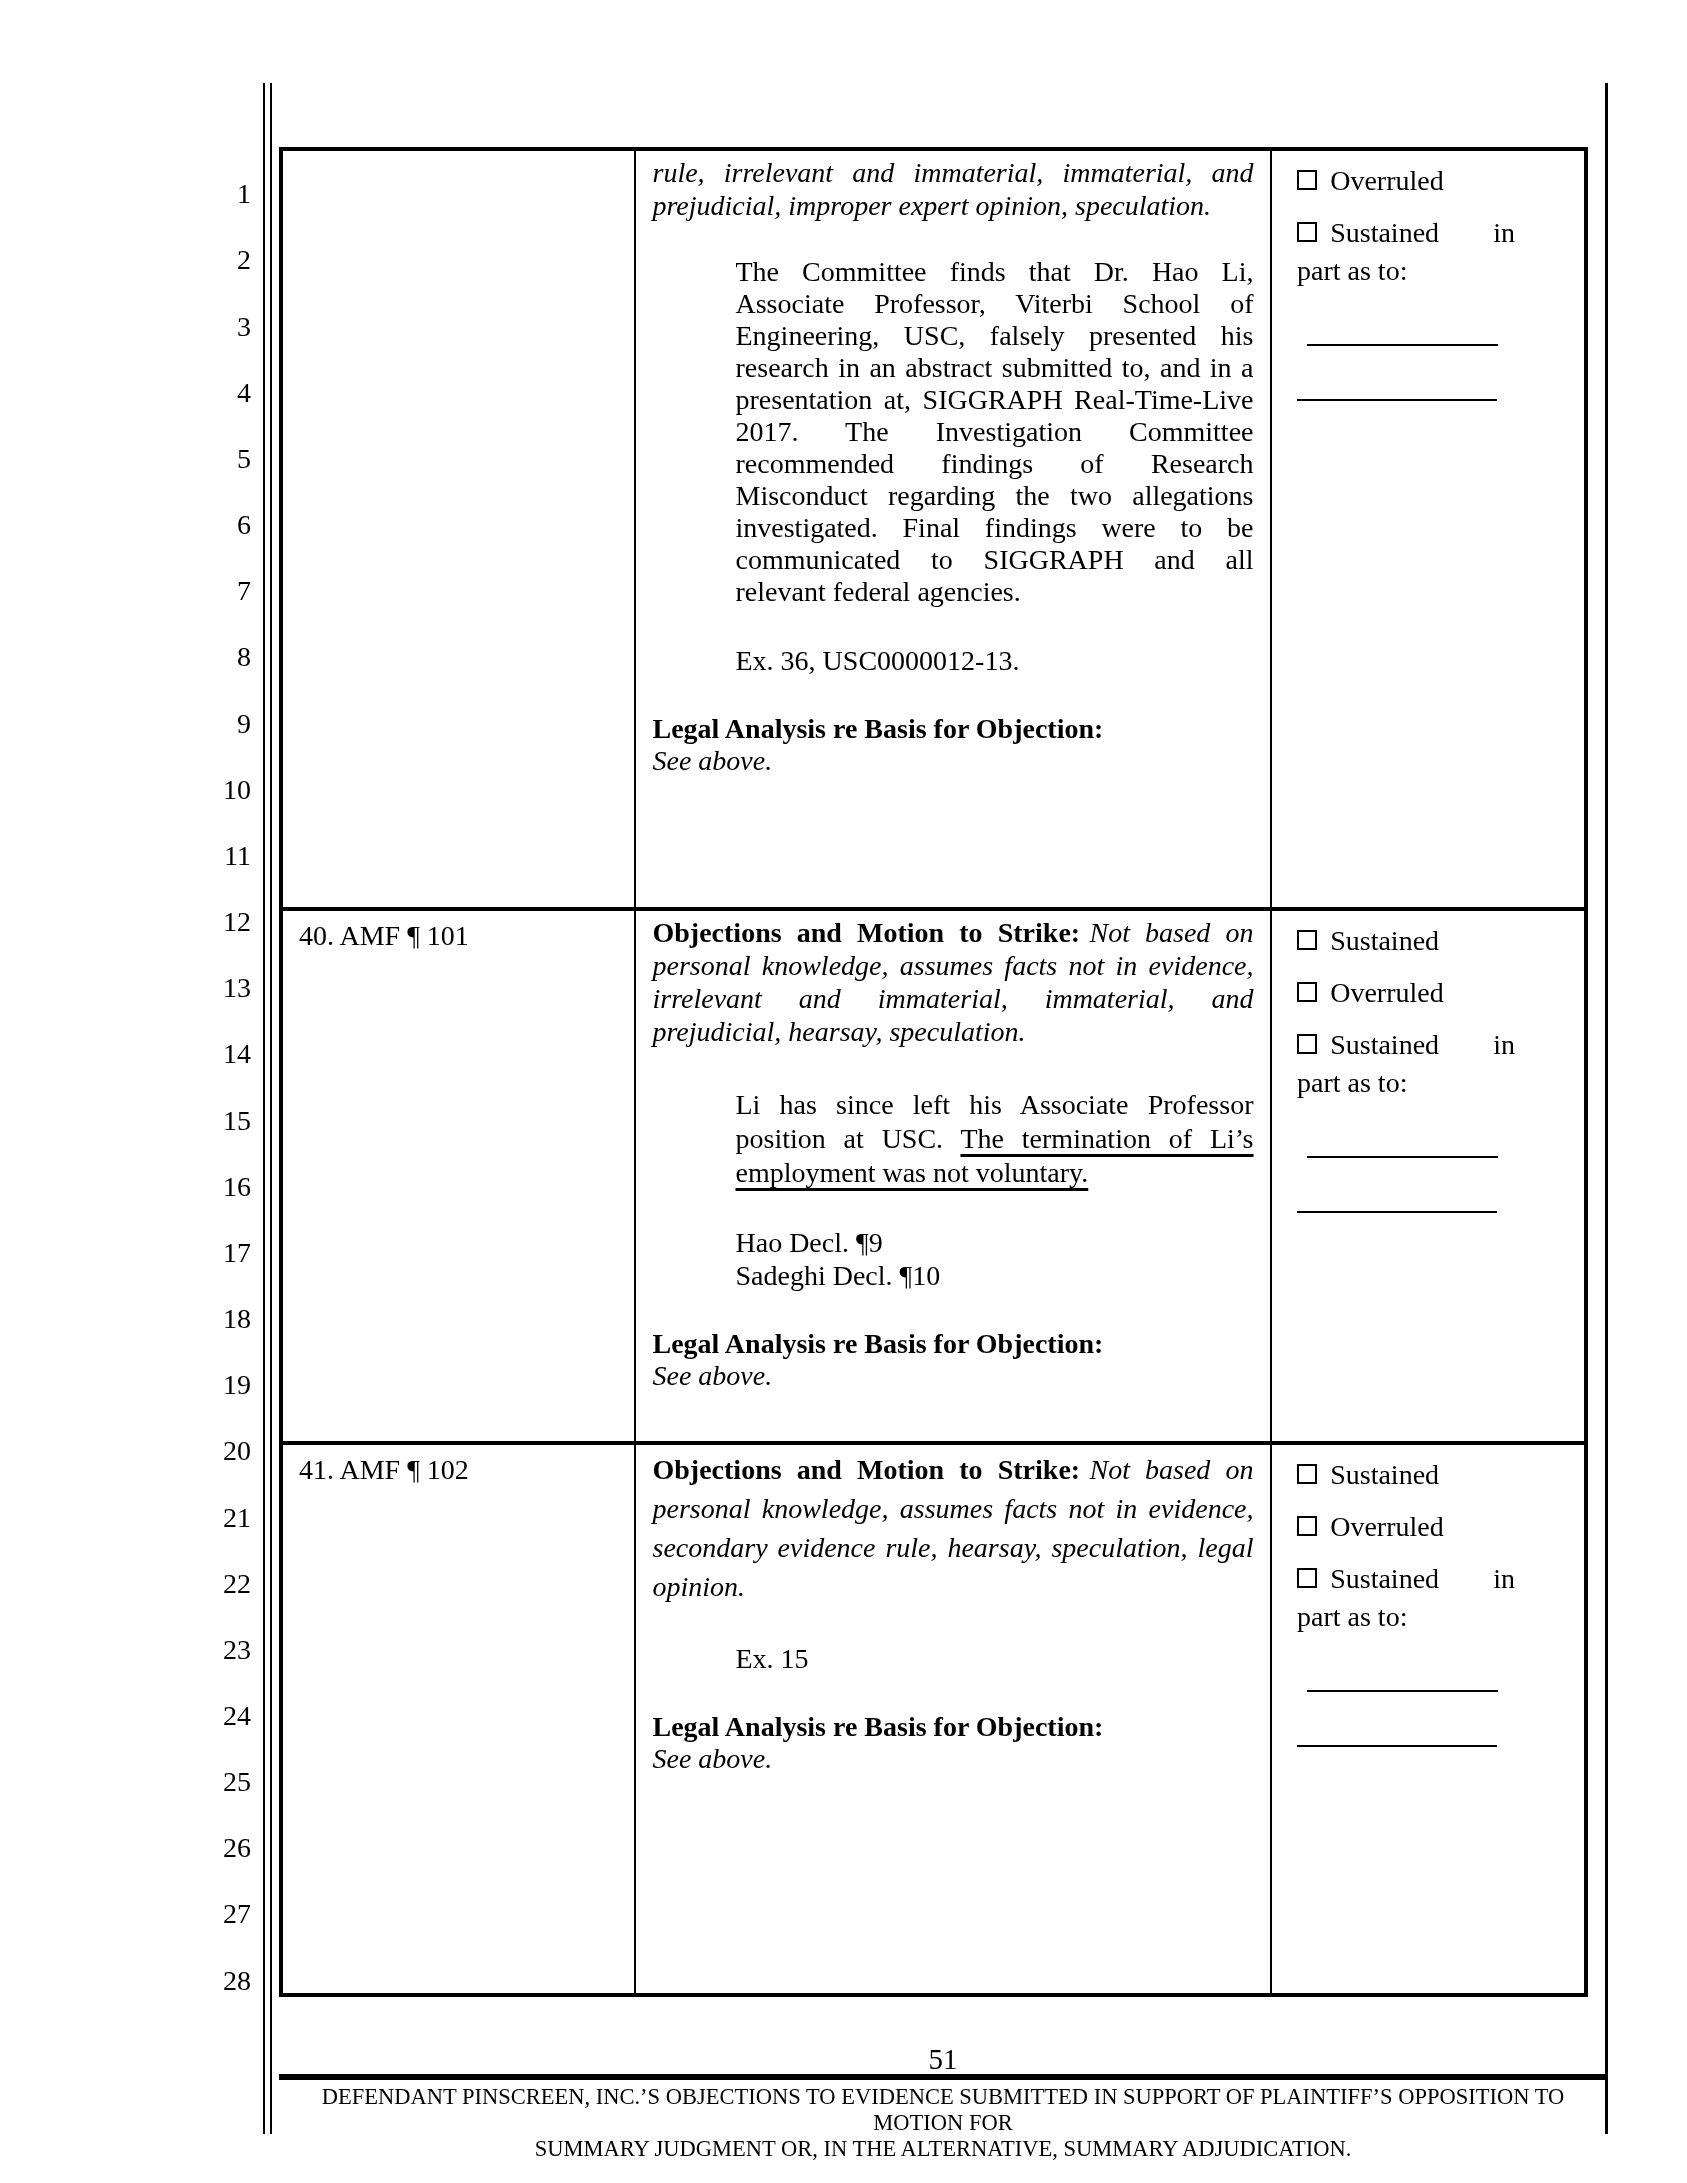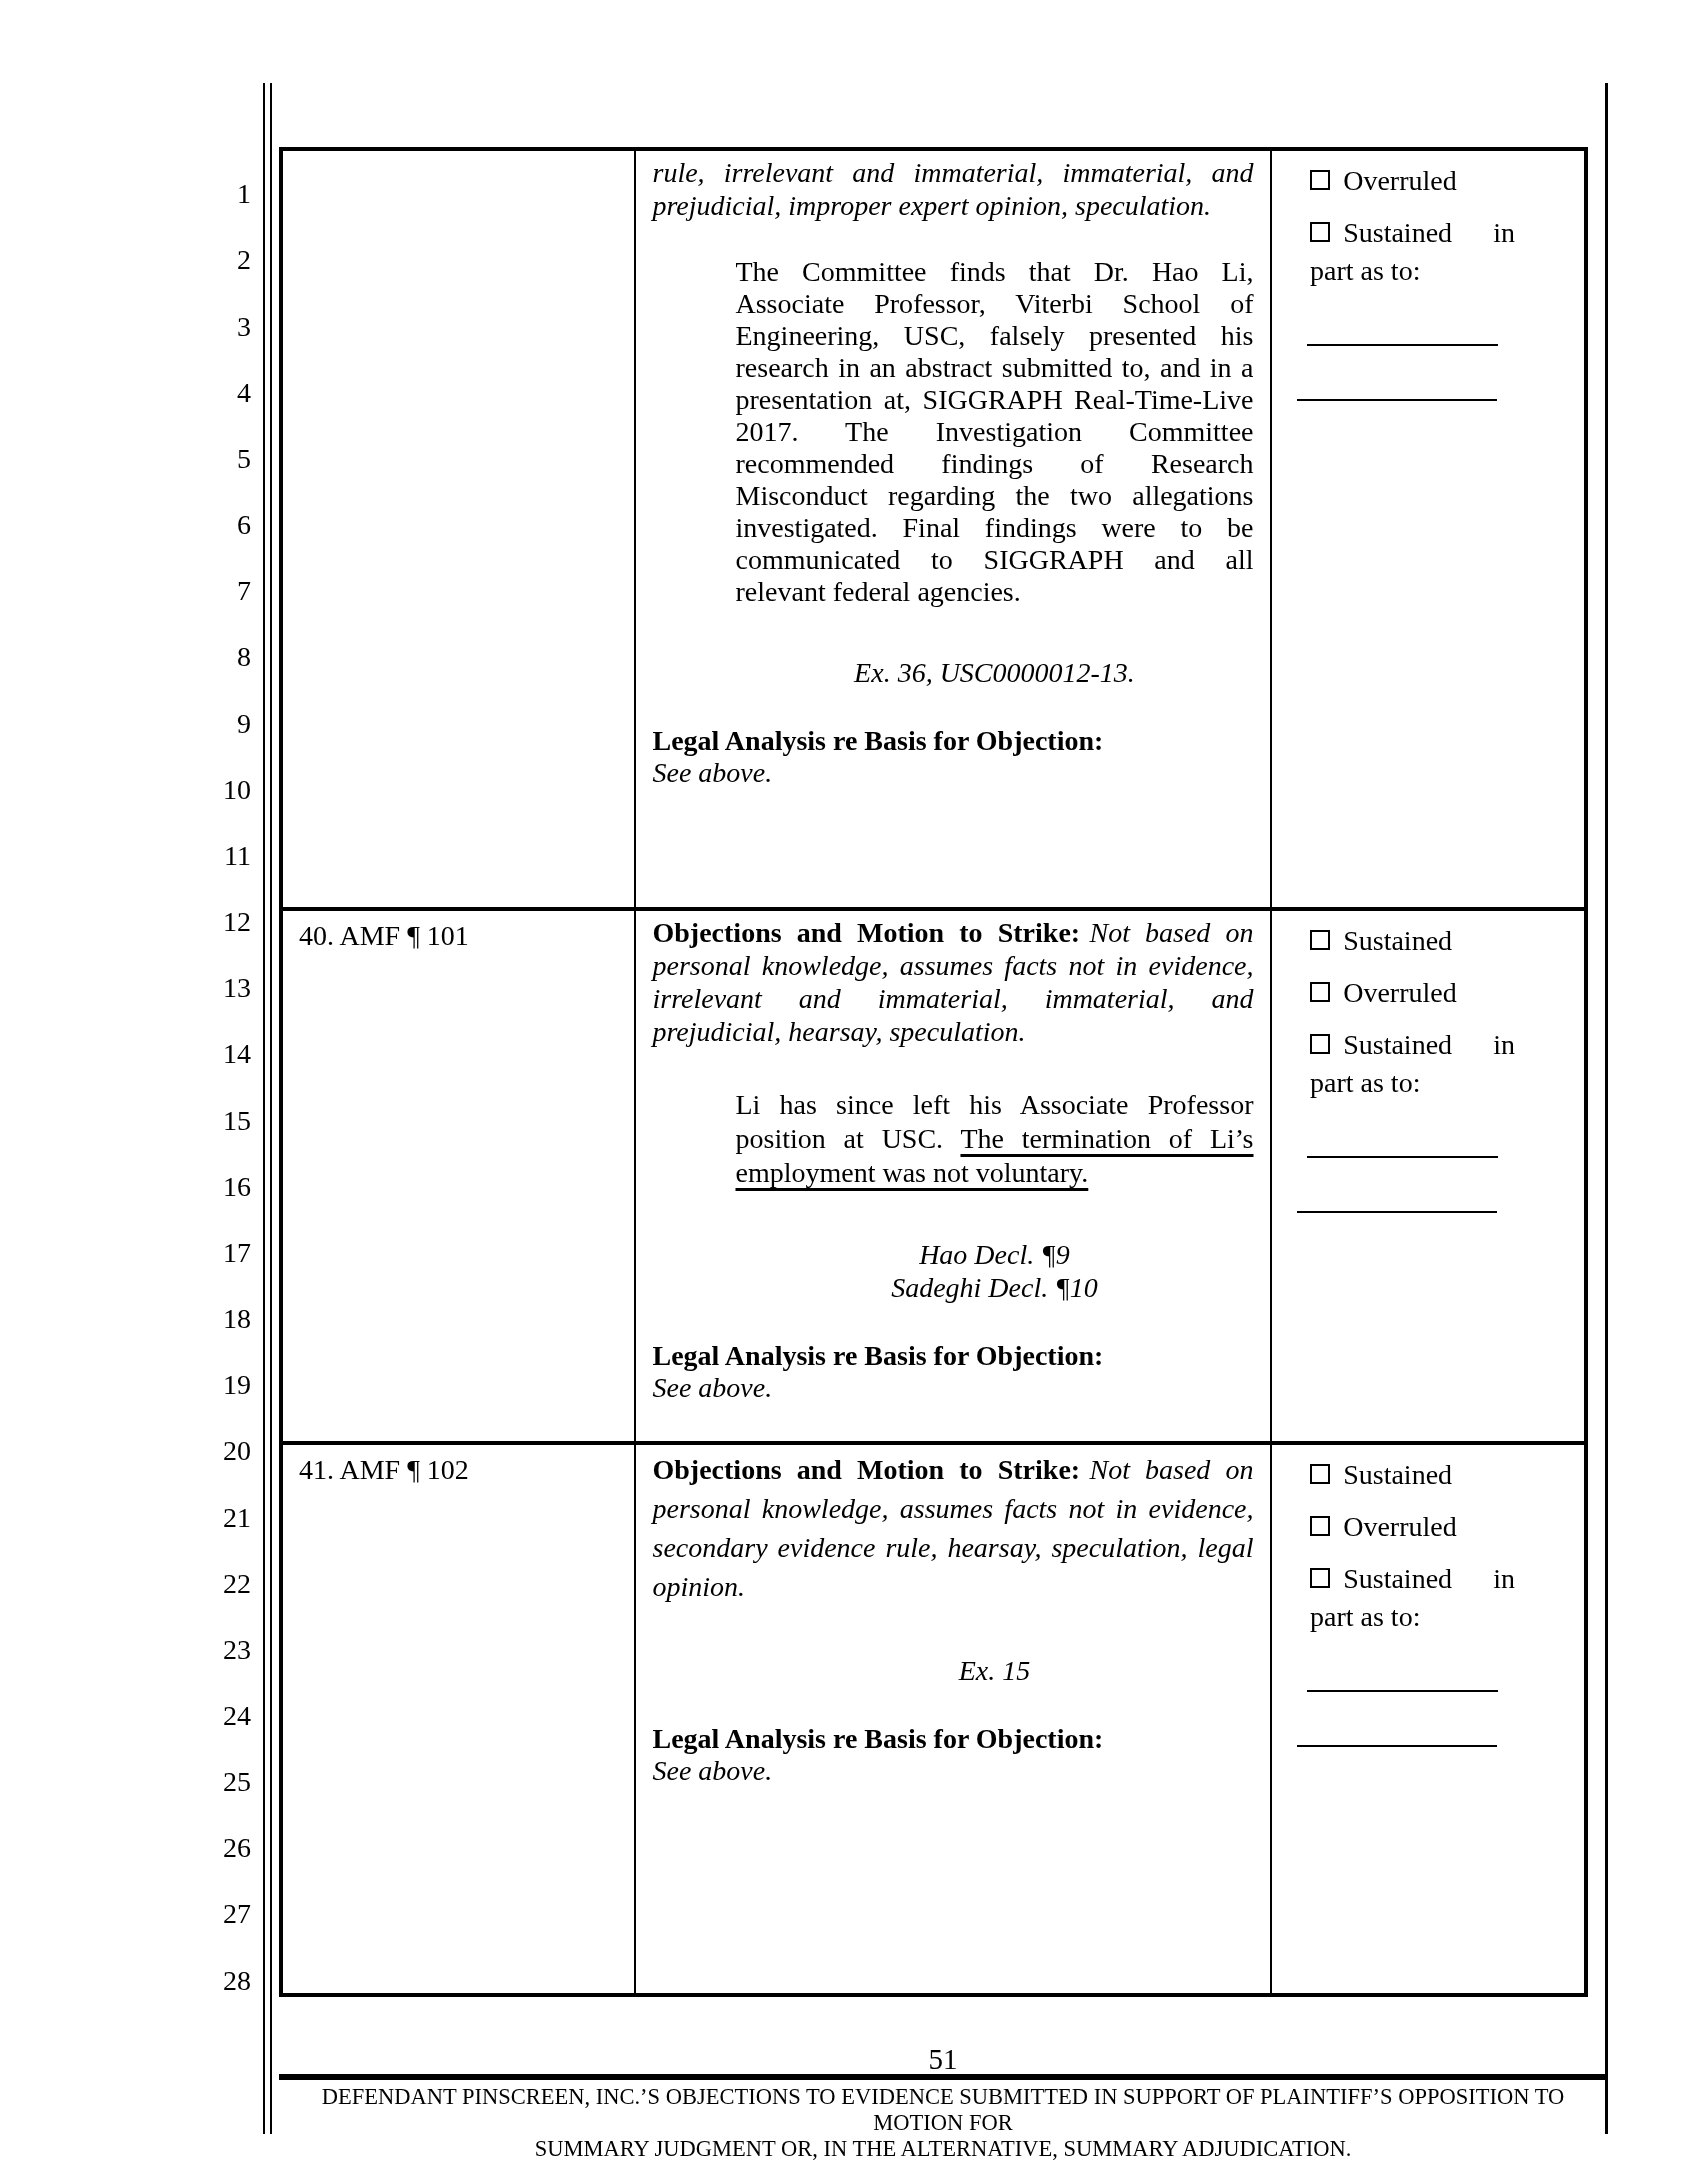--- a/index.html
+++ b/index.html
@@ -45,29 +45,29 @@
   .c2 { padding: 5.3px 16.5px 0 16.5px; }
   .c3 { padding: 10.6px 69px 0 25px; }
   .cont { margin: 0; font-style: italic; line-height: 33px; text-align: justify; }
   .intro { margin: 0; line-height: 33px; text-align: justify; }
   .intro3 { line-height: 39px; }
   .intro .lead { font-weight: bold; padding-right: 9.3px; }
   .intro .obj { font-style: italic; }
   .quote { margin: 34px 0 0 83px; line-height: 32px; text-align: justify; }
   .quote2 { line-height: 34px; margin-top: 40px; }
   .quote3 { margin-top: 36px; line-height: 33px; }
-  .cites { margin: 48px 0 0 83px; line-height: 33px; text-align: center; font-style: italic; }
+  .cites { margin: 36px 0 0 83px; line-height: 33px; text-align: left; }
   .underlined {
     text-decoration: underline;
     text-decoration-thickness: 2.6px;
     text-underline-offset: 6px;
   }
   .legal-h { margin: 36px 0 0 0; font-weight: bold; line-height: 32px; }
   .legal-t { margin: 0; font-style: italic; line-height: 32px; }
-  .opt { margin: 0 0 14px 13px; line-height: 38px; }
+  .opt { margin: 0 0 14px 0; line-height: 38px; }
   .opt-just { text-align: justify; }
   .cb {
     display: inline-block;
     width: 16px; height: 16px;
     border: 2.6px solid #000;
     margin-right: 13.2px;
     vertical-align: -0.7px;
     background: #fff;
   }
   .fill-line { border-top: 2.6px solid #000; height: 0; }

